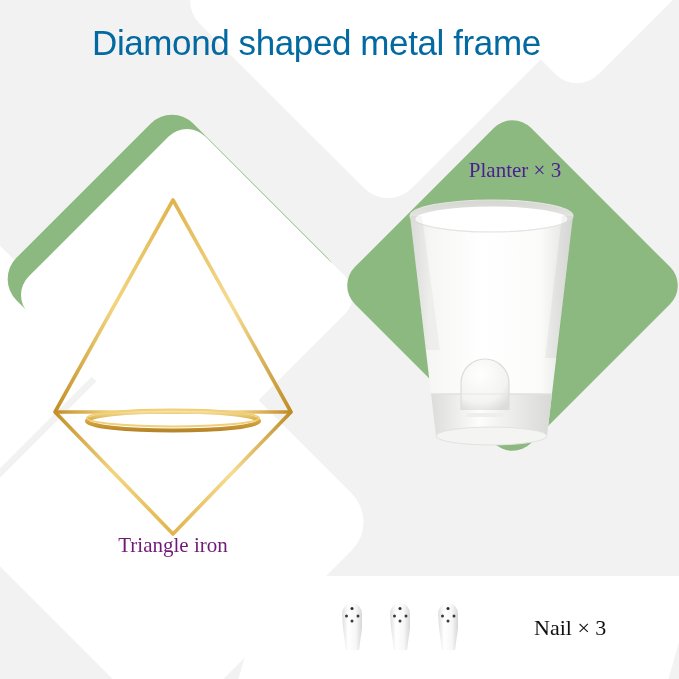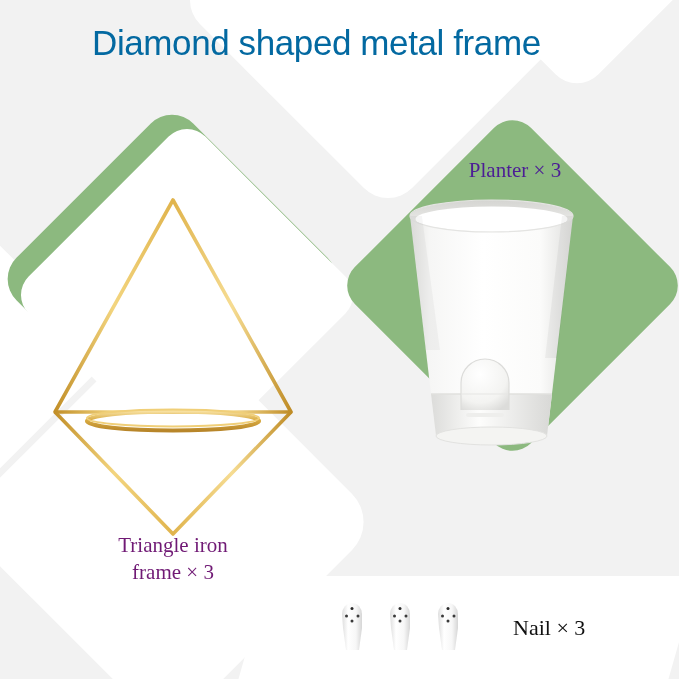--- a/index.html
+++ b/index.html
@@ -140,21 +140,21 @@
   
   #nail-group {
     position: absolute;
     left: 336px;
     top: 600px;
     width: 145px;
     height: 54px;
   }
   #nail-caption {
     position: absolute;
-    left: 513px;
+    left: 534px;
     top: 615px;
     font-family: "Liberation Serif", serif;
     font-size: 22px;
     color: #101010;
     white-space: nowrap;
   }
 </style>
 </head>
 <body>
 
@@ -190,21 +190,20 @@
     <polygon points="125,10 243,222 7,222" fill="none" stroke="url(#goldWire)" stroke-width="3.6" stroke-linejoin="round"></polygon>
 
     <polyline points="7,222 125,344 243,222" fill="none" stroke="url(#goldWire)" stroke-width="3.6" stroke-linejoin="round"></polyline>
 
     <ellipse cx="125" cy="231" rx="86" ry="9.5" fill="none" stroke="url(#goldRing)" stroke-width="4.2"></ellipse>
     <ellipse cx="125" cy="228" rx="86" ry="8.5" fill="none" stroke="#f0cf78" stroke-width="2"></ellipse>
   </svg>
 
   <div id="frame-caption">
     <div>Triangle iron</div>
-    <div>frame  × 3</div>
   </div>
 
   <div id="planter-green-diamond"></div>
   <div id="planter-caption">Planter × 3</div>
 
   <svg id="planter-pot" viewBox="0 0 175 252">
     <defs>
       <linearGradient id="potBody" x1="0" y1="0" x2="1" y2="0">
         <stop offset="0%" stop-color="#e3e3e1"></stop>
         <stop offset="12%" stop-color="#f6f6f5"></stop>

